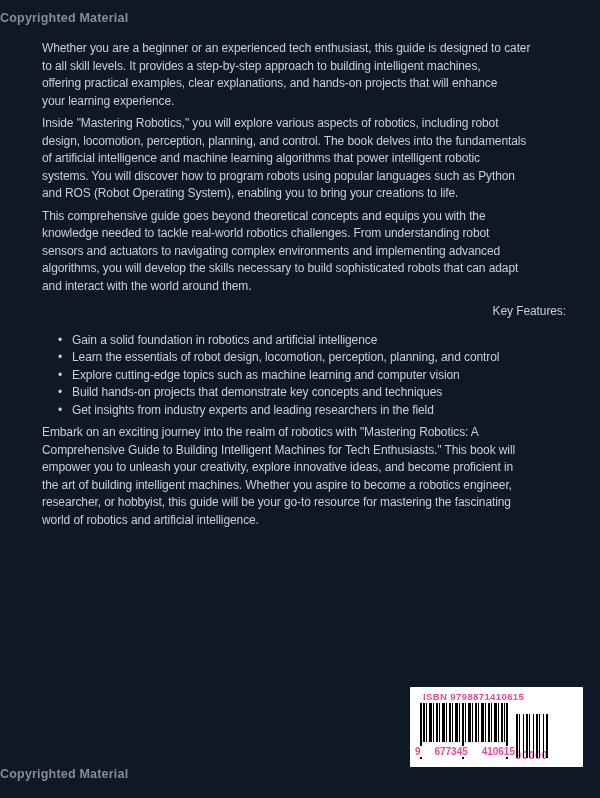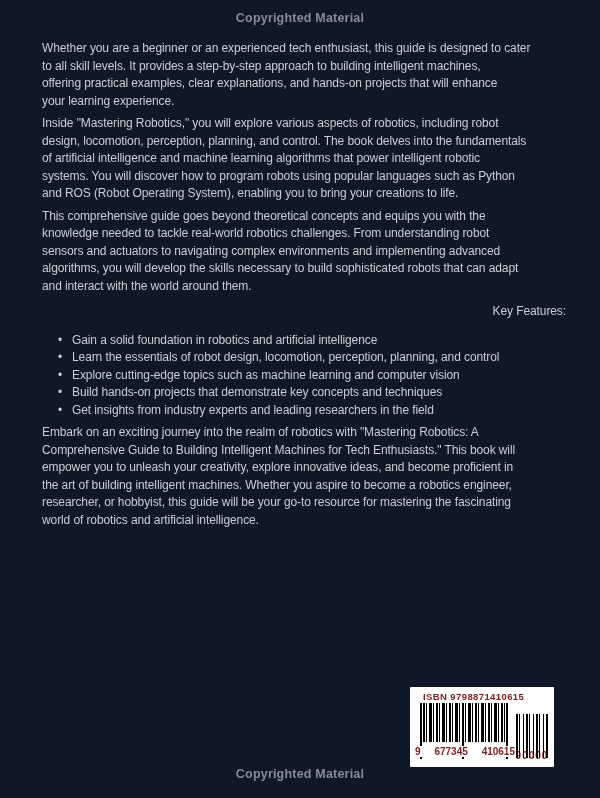--- a/index.html
+++ b/index.html
@@ -8,21 +8,20 @@
     height: 798px;
     background: #0f1827;
     position: relative;
     overflow: hidden;
     font-family: "Liberation Sans", sans-serif;
   }
   .copyright {
     position: absolute;
     left: 0;
     width: 100%;
-    text-align: center;
     color: #868c95;
     font-size: 12.5px;
     font-weight: 700;
     letter-spacing: 0.2px;
   }
   .copyright.top    { top: 11px; }
   .copyright.bottom { top: 767px; }
 
   .content {
     position: absolute;
@@ -50,26 +49,27 @@
     position: absolute;
     left: -14px;
     font-style: normal;
   }
 
   
   .barcode {
     position: absolute;
     left: 410px;
     top: 687px;
-    width: 144px;
+    width: 161px;
     height: 80px;
     background: #ffffff;
     border-radius: 1px;
-    color: #7f1d1d;
+    color: #ec4899;
     font-style: normal;
+    padding-left: 12px;
   }
   .barcode .isbn {
     position: absolute;
     top: 4px;
     left: 13px;
     font-size: 9.5px;
     font-weight: 700;
     letter-spacing: 0.4px;
   }
   .bars-main {

